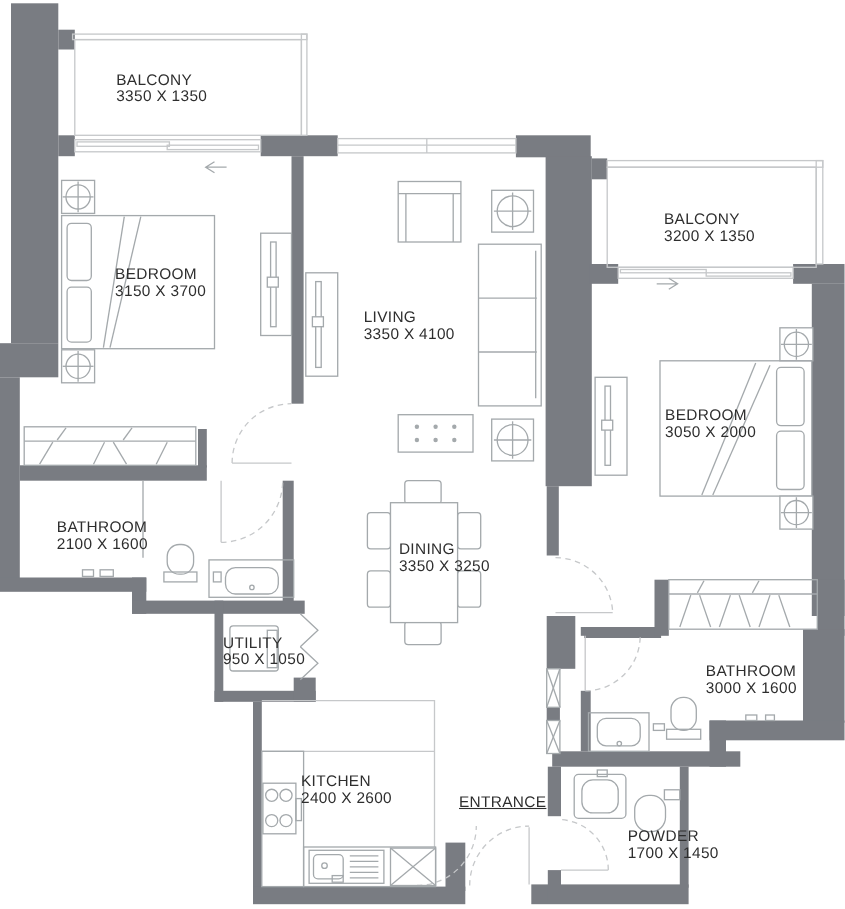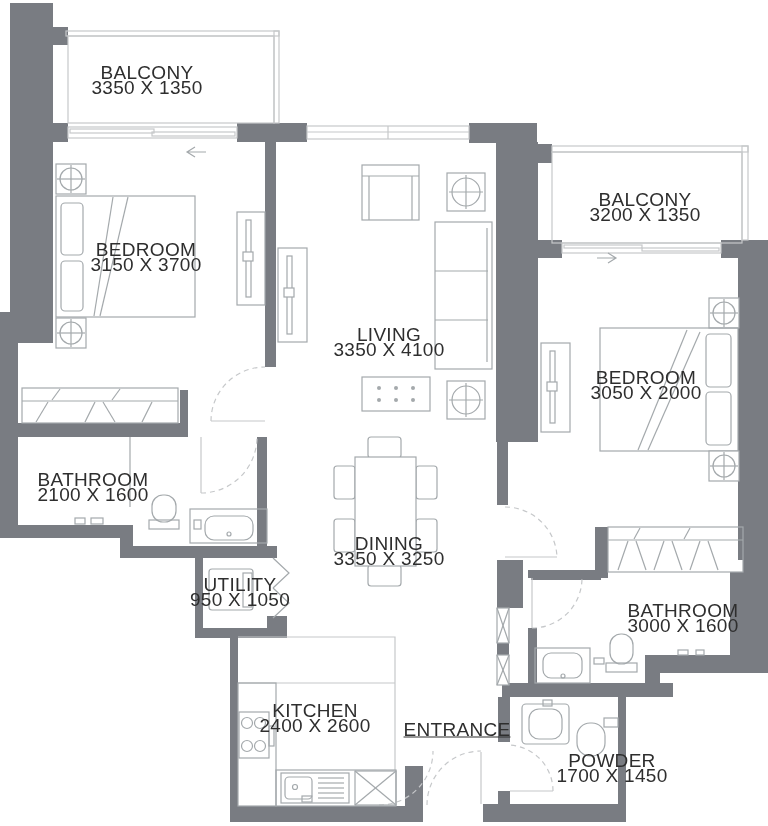--- a/index.html
+++ b/index.html
@@ -8,22 +8,22 @@
   html,body{margin:0;padding:0;background:var(--bg);}
   .plan{position:relative;width:768px;height:826px;background:var(--bg);
         font-family:"Liberation Sans",sans-serif;overflow:hidden;}
   .plan svg{position:absolute;left:0;top:0;}
   .wall{fill:var(--wall);stroke:none;}
   .ln{fill:none;stroke:var(--line);stroke-width:1.2;}
   .lnf{fill:#fff;stroke:var(--line);stroke-width:1.2;}
   .lt{fill:none;stroke:var(--light);stroke-width:1.2;}
   .door{fill:none;stroke:var(--light);stroke-width:1.2;stroke-dasharray:5 4;}
   .dot{fill:var(--line);stroke:none;}
-  .room-label{position:absolute;transform:translate(-50%,-50%);text-align:center;
-      color:var(--text);font-size:19px;line-height:15px;letter-spacing:.3px;white-space:nowrap;}
+  .room-label{position:absolute;transform:translate(-50%,-50%);text-align:left;
+      color:var(--text);font-size:14px;line-height:15px;letter-spacing:.3px;white-space:nowrap;}
 </style>
 </head>
 <body>
 
 <div class="plan">
   <svg width="768" height="826" viewBox="0 0 768 826">
 
     <g>
       <rect class="wall" x="10" y="3" width="43" height="309"></rect>
       <rect class="wall" x="53" y="27" width="15" height="18"></rect>
@@ -352,37 +352,37 @@
   </svg>
 
   <div class="room-label" style="left:147px;top:80px;">
     <div>BALCONY</div>
     <div>3350 X 1350</div>
   </div>
   <div class="room-label" style="left:146px;top:257px;">
     <div>BEDROOM</div>
     <div>3150 X 3700</div>
   </div>
-  <div class="room-label" style="left:389px;top:296px;margin-top:46px;">
+  <div class="room-label" style="left:372px;top:296px;">
     <div>LIVING</div>
     <div>3350 X 4100</div>
   </div>
   <div class="room-label" style="left:645px;top:207px;">
     <div>BALCONY</div>
     <div>3200 X 1350</div>
   </div>
   <div class="room-label" style="left:646px;top:385px;">
     <div>BEDROOM</div>
     <div>3050 X 2000</div>
   </div>
   <div class="room-label" style="left:93px;top:487px;">
     <div>BATHROOM</div>
     <div>2100 X 1600</div>
   </div>
-  <div class="room-label" style="left:389px;top:507px;margin-top:44px;">
+  <div class="room-label" style="left:404px;top:507px;">
     <div>DINING</div>
     <div>3350 X 3250</div>
   </div>
   <div class="room-label" style="left:240px;top:592px;">
     <div>UTILITY</div>
     <div>950 X 1050</div>
   </div>
   <div class="room-label" style="left:683px;top:618px;">
     <div>BATHROOM</div>
     <div>3000 X 1600</div>

